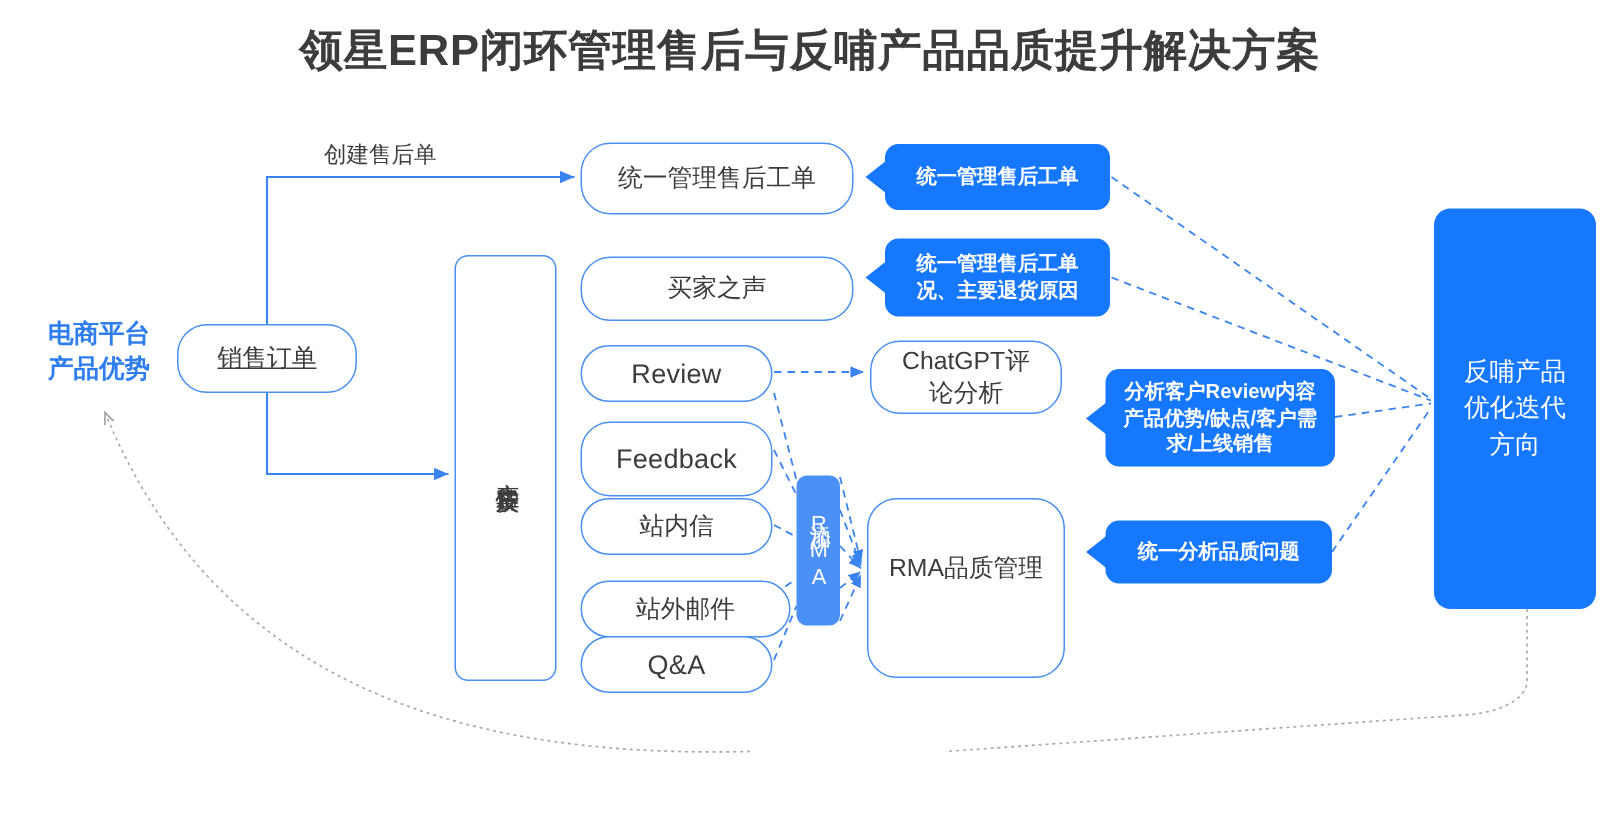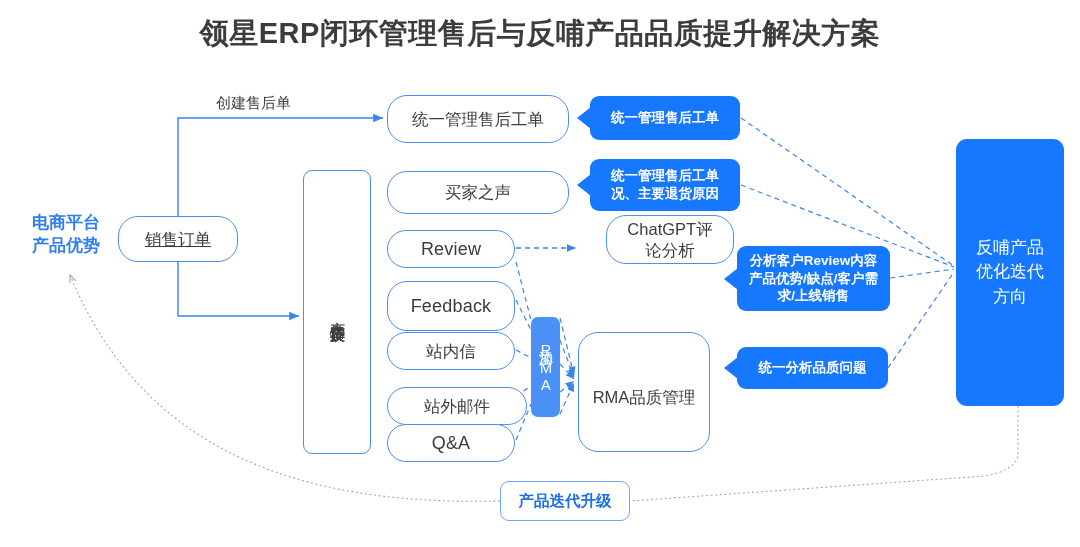--- a/index.html
+++ b/index.html
@@ -187,28 +187,28 @@
   <div class="node lat" style="left:387px; top:230px; width:128px; height:38px;">Review</div>
   <div class="node lat" style="left:387px; top:281px; width:128px; height:50px;">Feedback</div>
   <div class="node cn" style="left:387px; top:332px; width:128px; height:38px;">站内信</div>
   <div class="node cn" style="left:387px; top:368px; width:140px; height:38px;margin-top:19px;">站外邮件</div>
   <div class="node lat" style="left:387px; top:424px; width:128px; height:38px;">Q&amp;A</div>
 
   <div class="rma-pill" style="left:531px; top:317px; width:29px; height:100px;">
     <span class="vtext">添加RMA</span>
   </div>
 
-  <div class="node cn" style="left:580px; top:215px; width:128px; height:49px;margin-left:26px;">
+  <div class="node cn" style="left:580px; top:227px; width:128px; height:49px;">
     <div>
       <div>ChatGPT评</div>
       <div>论分析</div>
     </div>
   </div>
 
-  <div class="node cn" style="left:578px; top:332px; width:132px; height:120px; align-items:flex-start; padding-top:54px;">RMA品质管理</div>
+  <div class="node cn" style="left:578px; top:332px; width:132px; height:120px; align-items:flex-start; padding-top:36px;">RMA品质管理</div>
 
   <div class="callout" style="left:590px; top:96px; width:150px; height:44px;">
     <div>
       <div>统一管理售后工单</div>
     </div>
   </div>
 
   <div class="callout" style="left:590px; top:159px; width:150px; height:52px;">
     <div>
       <div>统一管理售后工单</div>
@@ -231,15 +231,14 @@
   </div>
 
   <div class="panel-blue" style="left:956px; top:139px; width:108px; height:267px;">
     <div>
       <div>反哺产品</div>
       <div>优化迭代</div>
       <div>方向</div>
     </div>
   </div>
 
-  <div class="loopbox" style="left:500px; top:481px; width:130px; height:40px;">产品迭代升级</div>
 
 </div>
 
 </body></html>

